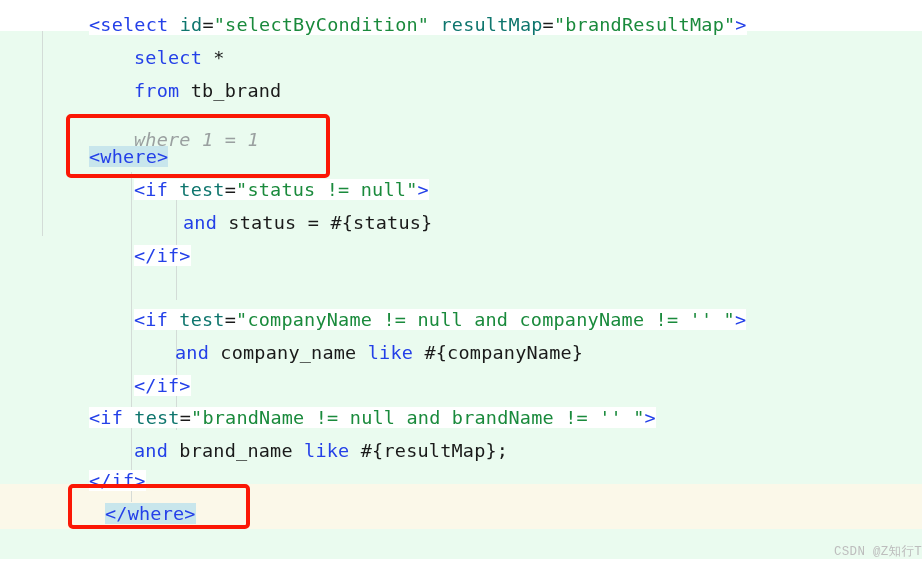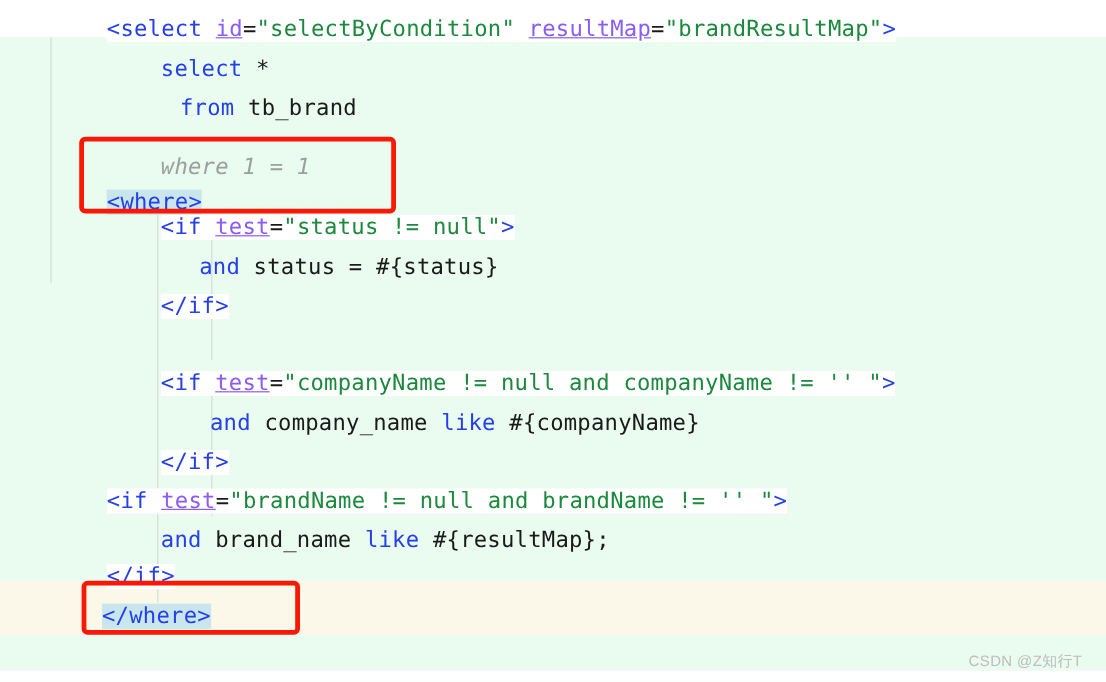--- a/index.html
+++ b/index.html
@@ -57,21 +57,21 @@
     line-height: 33px;
     white-space: pre;
     font-size: 18.5px;
     letter-spacing: .2px;
   }
   .code-line .seg { white-space: pre; }
 
   
   .t-punct   { color: #1a1a1a; }
   .t-tag     { color: #2440e8; }
-  .t-attr    { color: #8b5cf6; text-decoration: underline; }
+  .t-attr    { color: #0f766e; }
   .t-str     { color: #1a8a3c; }
   .t-kw      { color: #2440e8; }
   .t-plain   { color: #1a1a1a; }
   .t-comment { color: #9aa0a0; font-style: italic; }
 
   
   .bg-white { background: #ffffff; }
   .bg-sel   { background: #c8e6ec; }
 
   
@@ -79,23 +79,23 @@
     position: absolute;
     border: 4px solid #fb1705;
     border-radius: 5px;
     box-sizing: border-box;
     pointer-events: none;
   }
 
   
   #watermark {
     position: absolute;
-    right: 20px;
+    right: 0;
     bottom: 8px;
-    font-family: Liberation Sans, sans-serif;
+    font-family: Liberation Mono, monospace;
     font-size: 12.5px;
     color: #bdbdbd;
     letter-spacing: .3px;
     user-select: none;
     margin-left: 47px;
   }
 </style>
 </head>
 <body>
 
@@ -112,34 +112,34 @@
   <div class="guides-layer">
       <div class="indent-guide" style="left: 42px; top: 31px; height: 205px;"></div>
       <div class="indent-guide" style="left: 131px; top: 172px; height: 330px;"></div>
       <div class="indent-guide" style="left: 176px; top: 196px; height: 104px;"></div>
       <div class="indent-guide" style="left: 176px; top: 326px; height: 104px;"></div>
     </div>
 
   <div class="code-lines">
       <div class="code-line" style="top: 8px; left: 89px;"><span class="seg t-tag bg-white">&lt;select </span><span class="seg t-attr bg-white">id</span><span class="seg t-punct bg-white">=</span><span class="seg t-str bg-white">"selectByCondition"</span><span class="seg t-plain bg-white"> </span><span class="seg t-attr bg-white">resultMap</span><span class="seg t-punct bg-white">=</span><span class="seg t-str bg-white">"brandResultMap"</span><span class="seg t-tag bg-white">&gt;</span></div>
       <div class="code-line" style="top: 41px; left: 134px;"><span class="seg t-kw">select</span><span class="seg t-plain"> *</span></div>
-      <div class="code-line" style="top: 74px; left: 134px; margin-left: 16px;"><span class="seg t-kw">from</span><span class="seg t-plain"> tb_brand</span></div>
+      <div class="code-line" style="top: 74px; left: 134px;"><span class="seg t-kw">from</span><span class="seg t-plain"> tb_brand</span></div>
       <div class="code-line" style="top: 123px; left: 134px;"><span class="seg t-comment">where 1 = 1</span></div>
-      <div class="code-line" style="top: 140px; left: 89px; margin-top: 12px;"><span class="seg t-tag bg-sel">&lt;where&gt;</span></div>
+      <div class="code-line" style="top: 140px; left: 89px;"><span class="seg t-tag bg-sel">&lt;where&gt;</span></div>
       <div class="code-line" style="top: 173px; left: 134px;"><span class="seg t-tag bg-white">&lt;if </span><span class="seg t-attr bg-white">test</span><span class="seg t-punct bg-white">=</span><span class="seg t-str bg-white">"status != null"</span><span class="seg t-tag bg-white">&gt;</span></div>
-      <div class="code-line" style="top: 206px; left: 166px;"><span class="seg t-kw">and</span><span class="seg t-plain"> status = #{status}</span></div>
+      <div class="code-line" style="top: 206px; left: 183px;"><span class="seg t-kw">and</span><span class="seg t-plain"> status = #{status}</span></div>
       <div class="code-line" style="top: 239px; left: 134px;"><span class="seg t-tag bg-white">&lt;/if&gt;</span></div>
       <div class="code-line" style="top: 272px; left: 89px;"></div>
       <div class="code-line" style="top: 303px; left: 134px;"><span class="seg t-tag bg-white">&lt;if </span><span class="seg t-attr bg-white">test</span><span class="seg t-punct bg-white">=</span><span class="seg t-str bg-white">"companyName != null and companyName != '' "</span><span class="seg t-tag bg-white">&gt;</span></div>
       <div class="code-line" style="top: 336px; left: 175px;"><span class="seg t-kw">and</span><span class="seg t-plain"> company_name </span><span class="seg t-kw">like</span><span class="seg t-plain"> #{companyName}</span></div>
       <div class="code-line" style="top: 369px; left: 134px;"><span class="seg t-tag bg-white">&lt;/if&gt;</span></div>
       <div class="code-line" style="top: 401px; left: 89px;"><span class="seg t-tag bg-white">&lt;if </span><span class="seg t-attr bg-white">test</span><span class="seg t-punct bg-white">=</span><span class="seg t-str bg-white">"brandName != null and brandName != '' "</span><span class="seg t-tag bg-white">&gt;</span></div>
       <div class="code-line" style="top: 434px; left: 134px;"><span class="seg t-kw">and</span><span class="seg t-plain"> brand_name </span><span class="seg t-kw">like</span><span class="seg t-plain"> #{resultMap};</span></div>
       <div class="code-line" style="top: 464px; left: 89px;"><span class="seg t-tag bg-white">&lt;/if&gt;</span></div>
-      <div class="code-line" style="top: 497px; left: 85px;"><span class="seg t-tag bg-sel">&lt;/where&gt;</span></div>
+      <div class="code-line" style="top: 497px; left: 105px;"><span class="seg t-tag bg-sel">&lt;/where&gt;</span></div>
       <div class="code-line" style="top: 530px; left: 44px; margin-top: 48px;"><span class="seg t-tag">&lt;/select&gt;</span></div>
     </div>
 
   <div class="annot-layer">
       <div class="annot-box" style="left: 66px; top: 114px; width: 264px; height: 64px; border-color: rgb(251, 23, 5);"></div>
       <div class="annot-box" style="left: 68px; top: 484px; width: 182px; height: 45px; border-color: rgb(251, 23, 5);"></div>
     </div>
 
   <div id="watermark">CSDN @Z知行T</div>
 </div>

